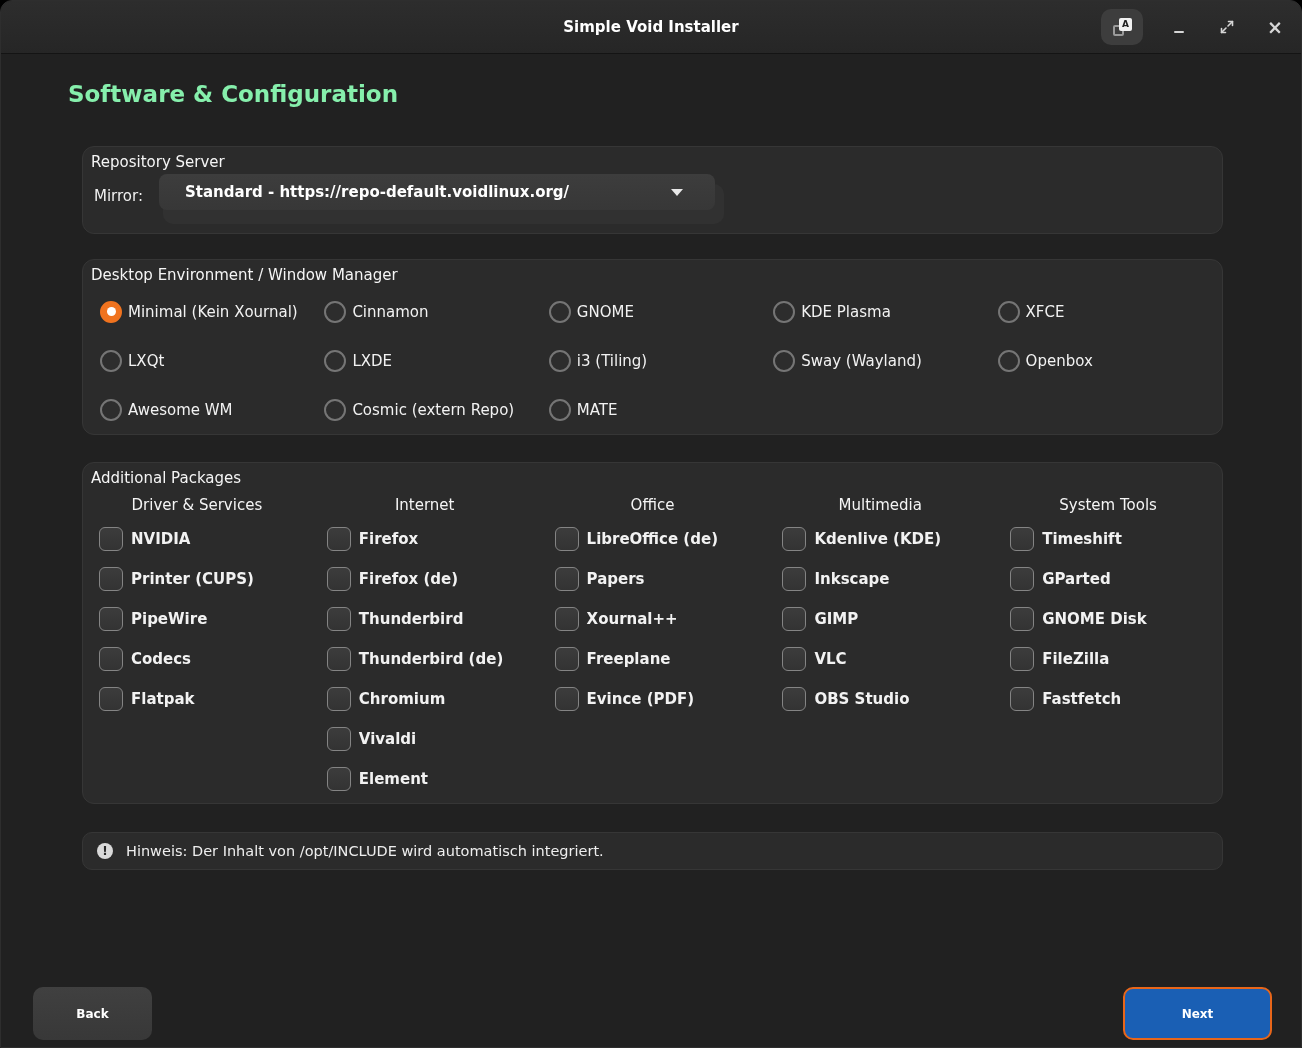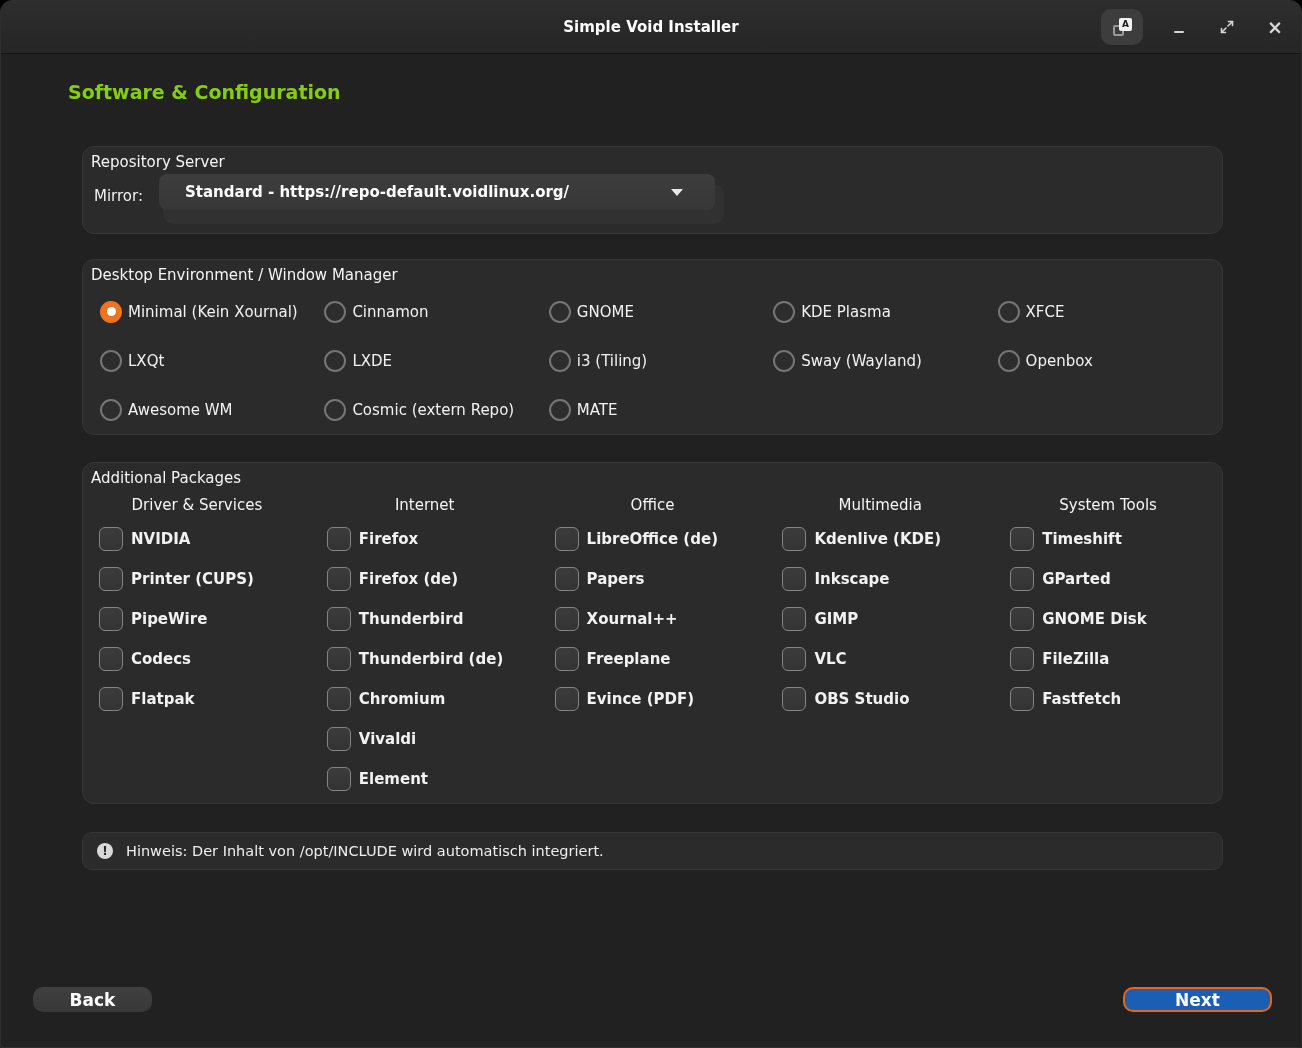--- a/index.html
+++ b/index.html
@@ -37,21 +37,21 @@
     background:#f2f2f2; border-radius:2px;
     color:#222; font-size:9px; font-weight:bold;
     display:flex; align-items:center; justify-content:center;
   }
   .tb-icon { width:24px; height:24px; display:flex; align-items:center; justify-content:center; color:#d6d6d6; }
   .min-bar { width:10px; height:2px; background:#d6d6d6; margin-top:10px; border-radius:1px; }
   .close-glyph { font-size:19px; font-weight:bold; line-height:1; }
   
   .page-title {
     position:absolute; left:67px; top:80px;
-    color:#84cc16; font-size:19px; font-weight:bold;
+    color:#86efac; font-size:23px; font-weight:bold;
   }
   .group {
     position:absolute; left:81px; width:1141px;
     background:#2b2b2b; border:1px solid #363636; border-radius:12px;
   }
   .frame-label { position:absolute; left:8px; top:6px; color:#f5f5f5; font-size:15px; }
   .group-repo { top:145px; height:88px; }
   .group-de   { top:258px; height:176px; }
   .group-pkg  { top:461px; height:342px; }
   
@@ -114,23 +114,23 @@
     display:flex; align-items:center; padding-left:14px;
   }
   .info-icon {
     width:16px; height:16px; border-radius:50%; background:#d9d9d9;
     color:#262626; font-weight:bold; font-size:12px;
     display:flex; align-items:center; justify-content:center; flex:0 0 auto;
   }
   .notice-text { color:#eeeeee; font-size:14.5px; margin-left:13px; }
   
   .btn {
-    position:absolute; top:986px; height:25px; border-radius:10px;
+    position:absolute; top:986px; height:53px; border-radius:10px;
     display:flex; align-items:center; justify-content:center;
-    color:#ffffff; font-weight:bold; font-size:17px; cursor:default;
+    color:#ffffff; font-weight:bold; font-size:12px; cursor:default;
   }
   .btn-back { left:32px; width:119px; background:linear-gradient(#404040,#383838); }
   .btn-next { left:1122px; width:149px; background:#1a5fb4; border:2px solid #e8661a;text-align:center; }
 </style>
 </head>
 <body>
 
 <div class="window">
 
   <div class="titlebar">

